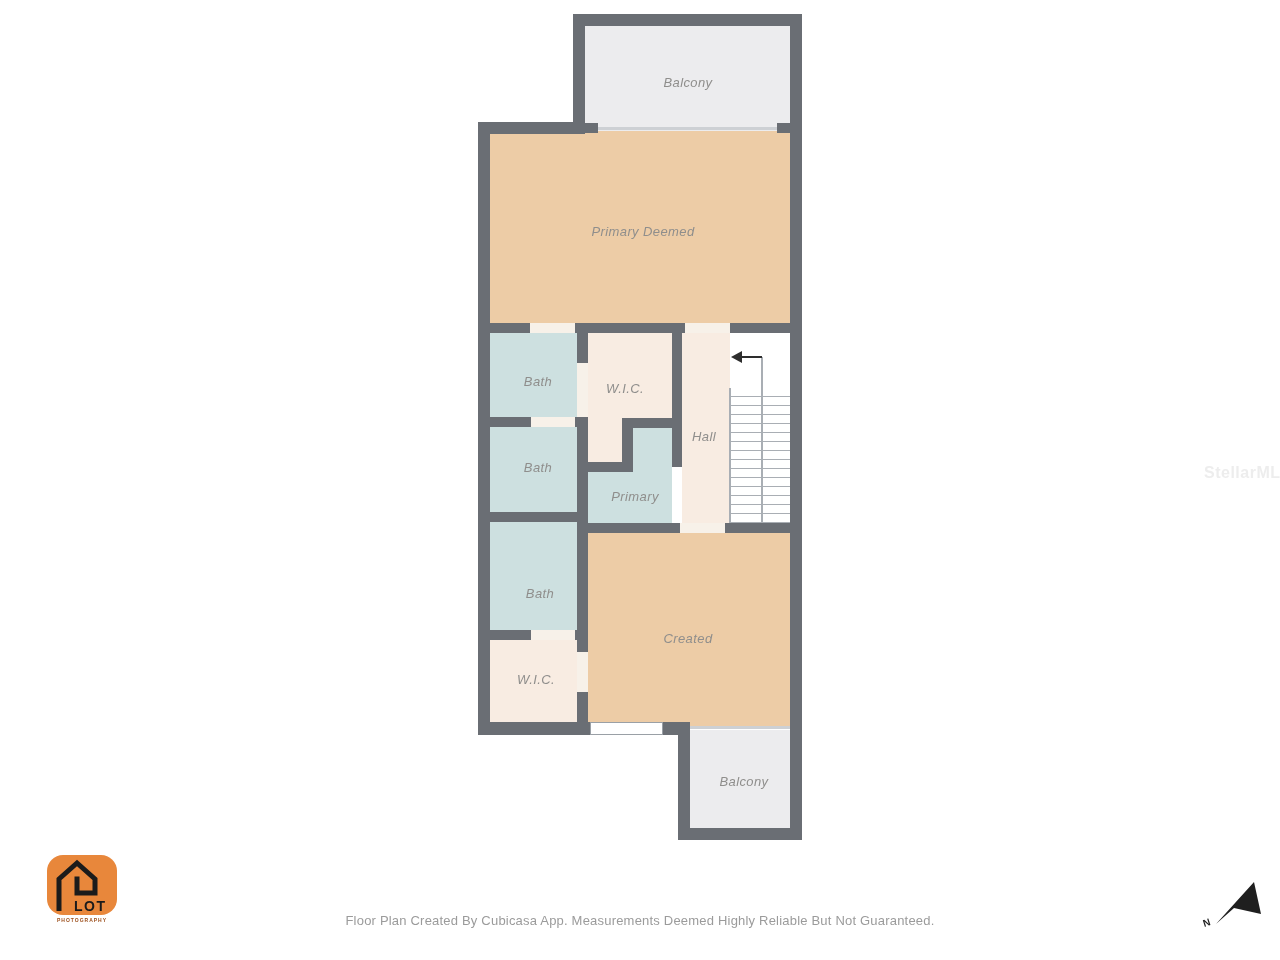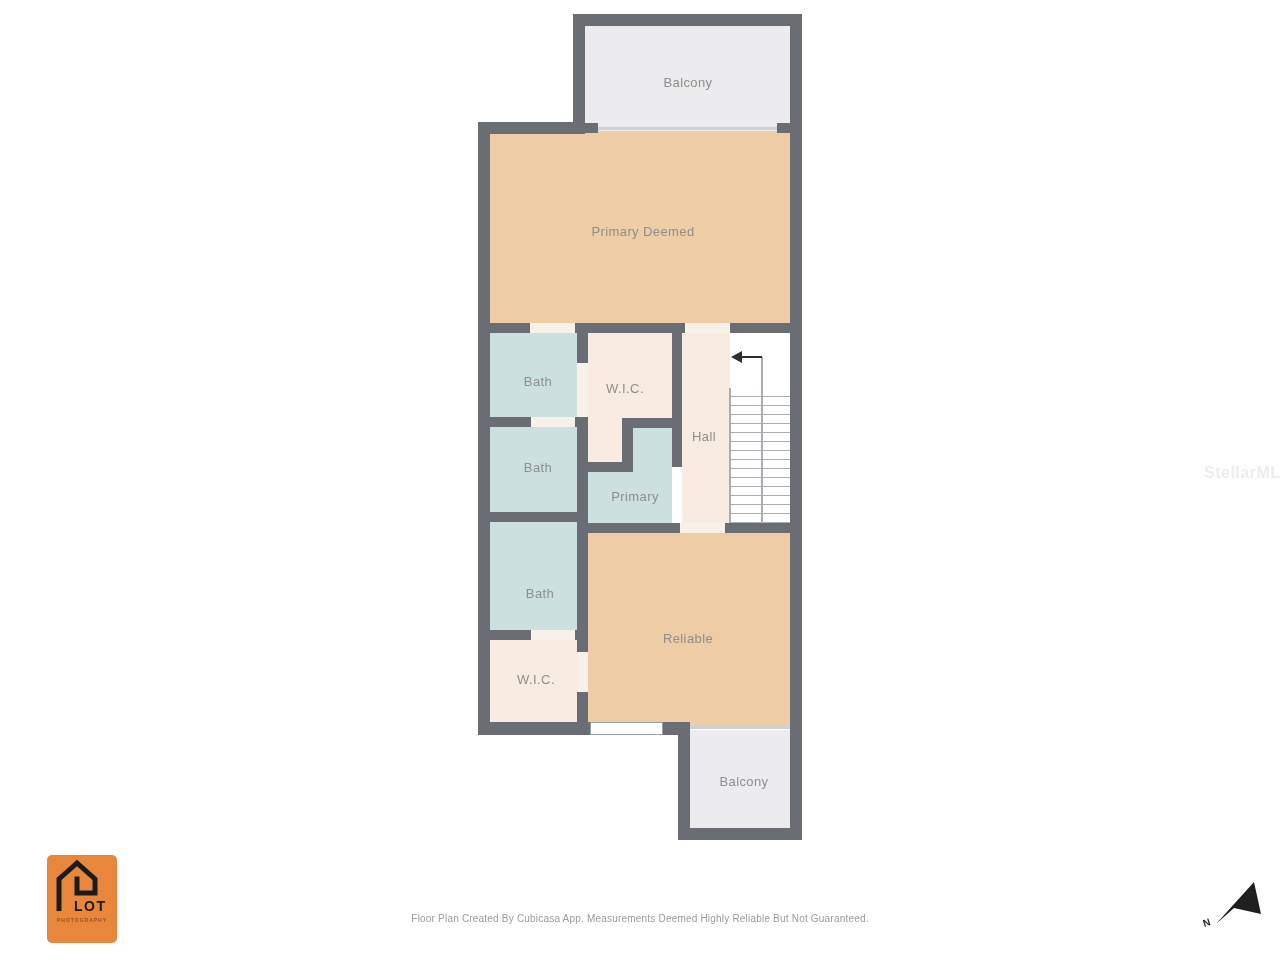--- a/index.html
+++ b/index.html
@@ -35,49 +35,49 @@
     position:absolute;background:#ffffff;border:1px solid #9aa0a6;box-sizing:border-box;
   }
   .stair-arrow-line{position:absolute;background:#2e2e2e;}
   .arrowhead{
     position:absolute;width:0;height:0;
     border-top:6px solid transparent;border-bottom:6px solid transparent;
     border-right:11px solid #2e2e2e;
   }
   
   .logo-box{
-    position:absolute;left:47px;top:855px;width:70px;height:88px;
-    background:var(--logo-orange,#e8873b);border-radius:5px;
+    position:absolute;left:47px;top:855px;width:70px;height:60px;
+    background:var(--logo-orange,#e8873b);border-radius:16px;
   }
   .logo-name{
     position:absolute;left:27px;top:43px;font-size:14px;font-weight:bold;
     color:#1b1b1b;letter-spacing:1.5px;
   }
   .logo-sub{
     position:absolute;left:0;right:0;top:62px;text-align:center;
     font-size:5px;letter-spacing:1px;color:#9c4f1c;font-weight:bold;
   }
   .disclaimer{
     position:absolute;left:0;top:913px;width:100%;text-align:center;
-    font-size:10px;color:#9b9b9b;letter-spacing:.2px;
+    font-size:13px;color:#9b9b9b;letter-spacing:.2px;
   }
   .watermark{
     position:absolute;left:1204px;top:464px;font-size:16px;color:#ededed;
     letter-spacing:.5px;font-weight:bold;
   }
   .compass{position:absolute;left:1198px;top:878px;}
   .north-label{
     position:absolute;left:1203px;top:917px;font-size:10px;color:#1f1f1f;
     font-weight:bold;transform:rotate(-18deg);
   }
 </style>
 </head>
 <body>
 
-<div class="abs" style="left:0;top:0;width:1280px;height:960px;">
+<div class="abs" style="left:0;top:0;width:1280px;height:960px;font-style:italic;">
 
   <div class="fill fill-balcony" style="left:585px;top:26px;width:205px;height:105px;"></div>
   <div class="fill fill-bedroom" style="left:490px;top:131px;width:300px;height:192px;"></div>
   <div class="fill fill-bath" style="left:490px;top:333px;width:88px;height:84px;"></div>
   <div class="fill fill-bath" style="left:490px;top:427px;width:88px;height:85px;"></div>
   <div class="fill fill-bath" style="left:490px;top:522px;width:88px;height:108px;"></div>
   <div class="fill fill-closet" style="left:490px;top:640px;width:88px;height:82px;"></div>
   <div class="fill fill-closet" style="left:588px;top:333px;width:84px;height:85px;"></div>
   <div class="fill fill-closet" style="left:588px;top:418px;width:34px;height:44px;"></div>
   <div class="fill fill-bath" style="left:633px;top:428px;width:39px;height:44px;"></div>
@@ -136,21 +136,21 @@
   <div class="window" style="left:590px;top:722px;width:73px;height:13px;"></div>
 
   <div class="room-label" style="left:688px;top:82px;">Balcony</div>
   <div class="room-label" style="left:643px;top:231px;">Primary Deemed</div>
   <div class="room-label" style="left:538px;top:381px;">Bath</div>
   <div class="room-label" style="left:625px;top:388px;">W.I.C.</div>
   <div class="room-label" style="left:704px;top:436px;text-align:right;">Hall</div>
   <div class="room-label" style="left:538px;top:467px;">Bath</div>
   <div class="room-label" style="left:635px;top:496px;">Primary</div>
   <div class="room-label" style="left:540px;top:593px;">Bath</div>
-  <div class="room-label" style="left:688px;top:638px;">Reliable</div>
+  <div class="room-label" style="left:688px;top:638px;">Created</div>
   <div class="room-label" style="left:536px;top:679px;">W.I.C.</div>
   <div class="room-label" style="left:744px;top:781px;">Balcony</div>
 </div>
 
 <div class="logo-box">
   <svg style="position:absolute;left:6px;top:4px;" width="46" height="52" viewBox="0 0 46 52">
     <polyline points="6,50 6,20 24,4 42,20 42,34 24,34 24,20" fill="none" stroke="#1b1b1b" stroke-width="5" stroke-linecap="square"></polyline>
   </svg>
   <div class="logo-name">LOT</div>
   <div class="logo-sub">PHOTOGRAPHY</div>

